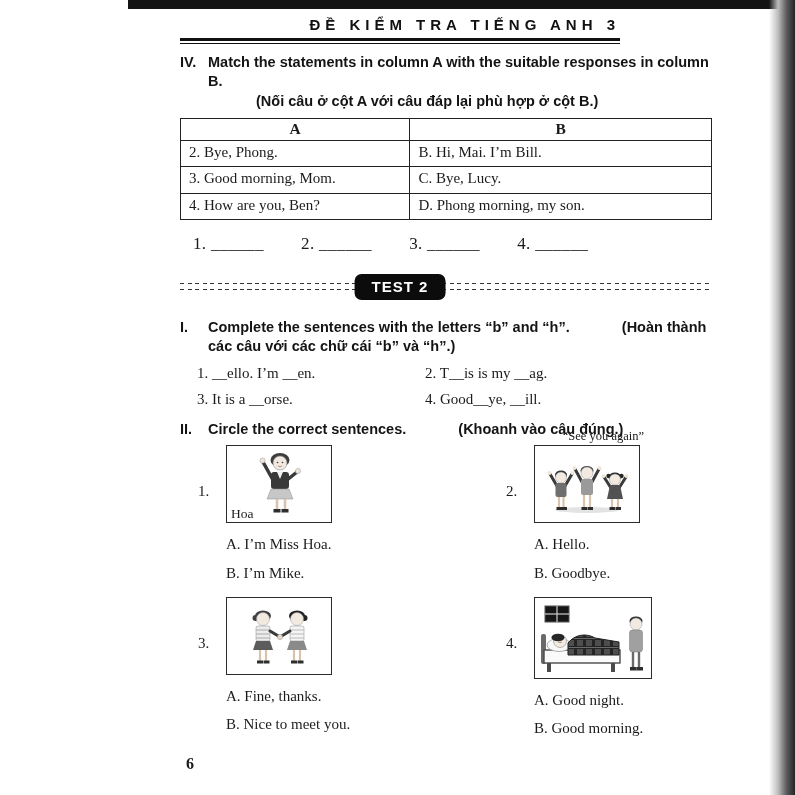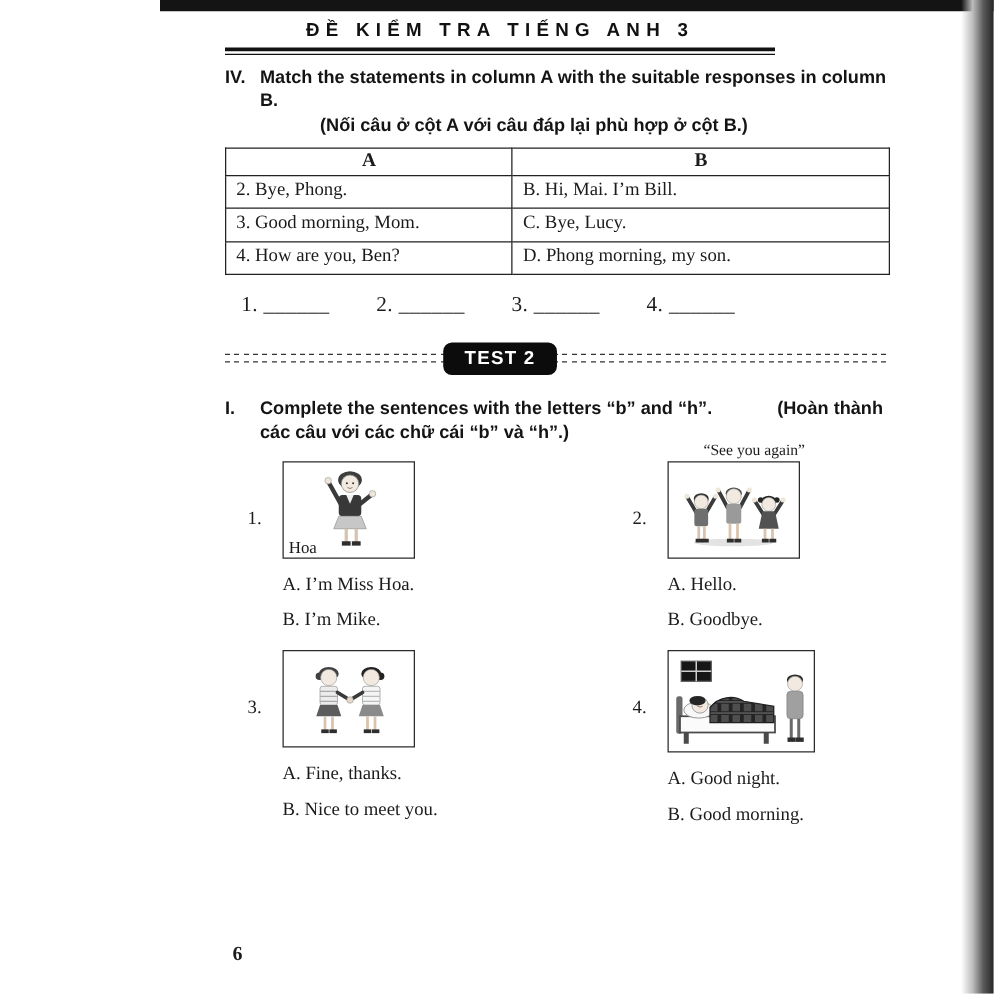--- a/index.html
+++ b/index.html
@@ -9,21 +9,21 @@
     font-family:"Liberation Serif", serif;
   }
   
   .top-bar{position:absolute;left:128px;right:0;top:0;height:9px;background:#141414;}
   .right-strip{position:absolute;top:0;bottom:0;right:0;width:26px;
     background:linear-gradient(to right, rgba(255,255,255,0) 0%, #bdbdbd 35%, #5a5a5a 68%, #262626 100%);}
   
   .content{position:absolute;left:180px;top:0;width:532px;}
   
   .hdr{margin-top:16px;width:440px;}
-  .hdr-title{text-align:center;font-family:"Liberation Sans",sans-serif;font-weight:bold;
+  .hdr-title{text-align:right;font-family:"Liberation Sans",sans-serif;font-weight:bold;
     font-size:15px;letter-spacing:5px;color:#111;}
   .hdr-rule{margin-top:5px;height:2px;border-top:3px solid #111;border-bottom:1px solid #111;}
   
   .instr{display:flex;font-family:"Liberation Sans",sans-serif;font-weight:bold;
     font-size:14.5px;line-height:1.34;color:#141414;}
   .instr .num{flex:none;width:28px;}
   .instr .itext{flex:1;}
   .vi{margin-left:48px;}
   .block{display:block;}
   .sec-iv{margin-top:9px;}
@@ -129,23 +129,36 @@
   </div>
 
   <div class="sec-i">
     <div class="instr">
       <span class="num">I.</span>
       <span class="itext">
         <span>Complete the sentences with the letters “b” and “h”.</span>
         <span class="vi">(Hoàn thành các câu với các chữ cái “b” và “h”.)</span>
       </span>
     </div>
+    <div class="fill-items">
+      <span>1. __ello. I’m __en.</span>
+      <span>2. T__is is my __ag.</span>
+      <span>3. It is a __orse.</span>
+      <span>4. Good__ye, __ill.</span>
+    </div>
   </div>
 
   <div class="sec-ii">
+    <div class="instr">
+      <span class="num">II.</span>
+      <span class="itext">
+        <span>Circle the correct sentences.</span>
+        <span class="vi">(Khoanh vào câu đúng.)</span>
+      </span>
+    </div>
 
     <div class="qgrid">
 
       <div class="qitem left">
         <div class="qnum">1.</div>
         <div class="qbody">
           <div class="qbox-wrap">
             <div class="qbox">
               <svg viewBox="0 0 104 76">
                 <path d="M46 34 L36 16" stroke="#3a3a3a" stroke-width="3.5" stroke-linecap="round"></path>

